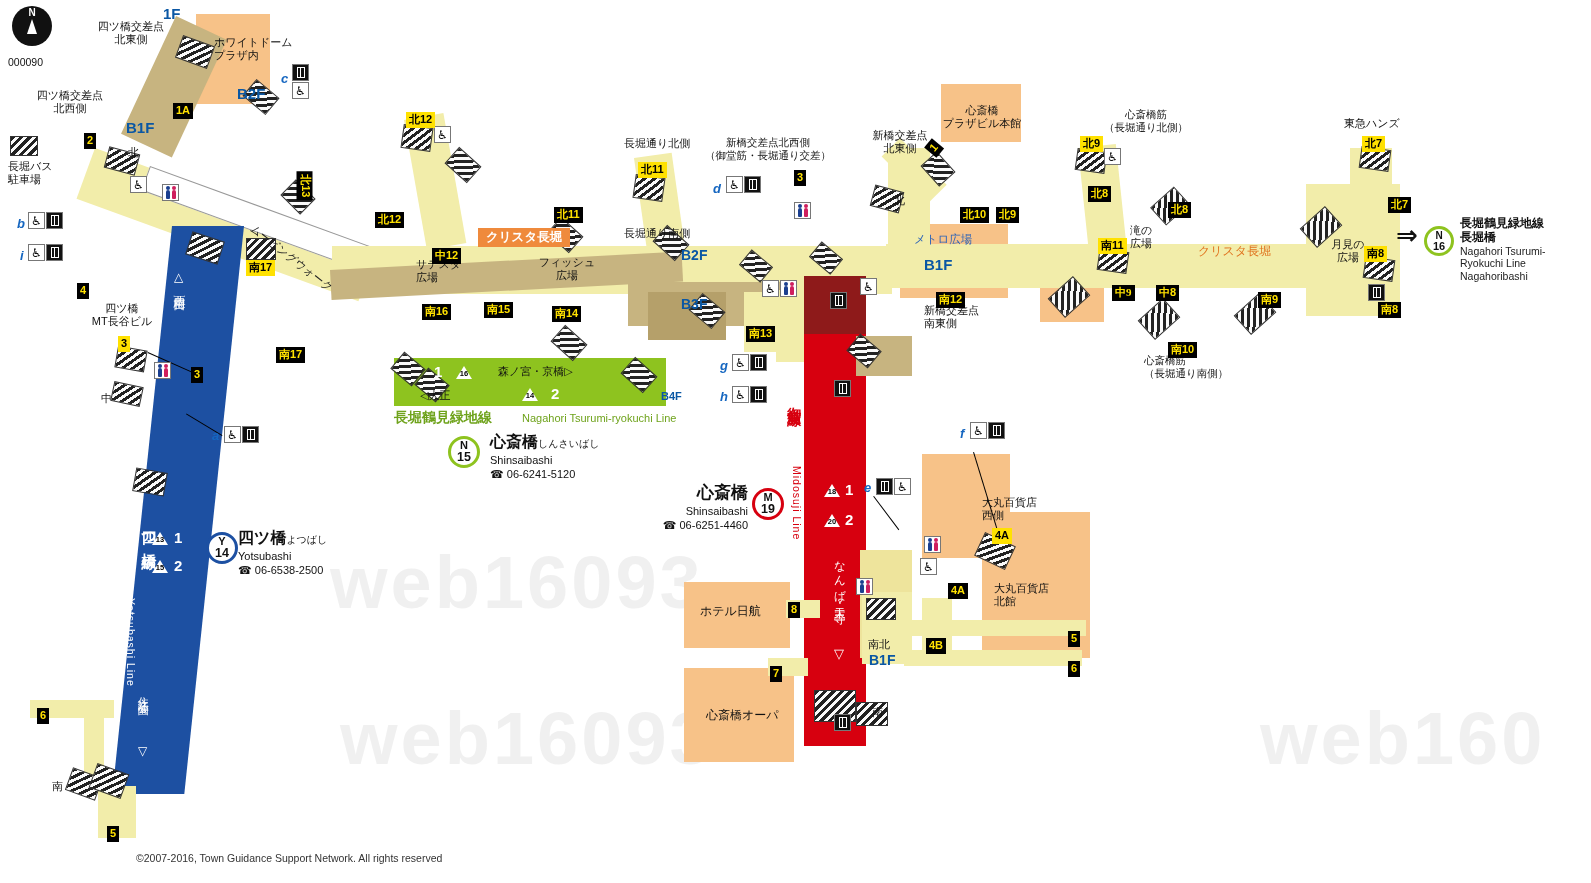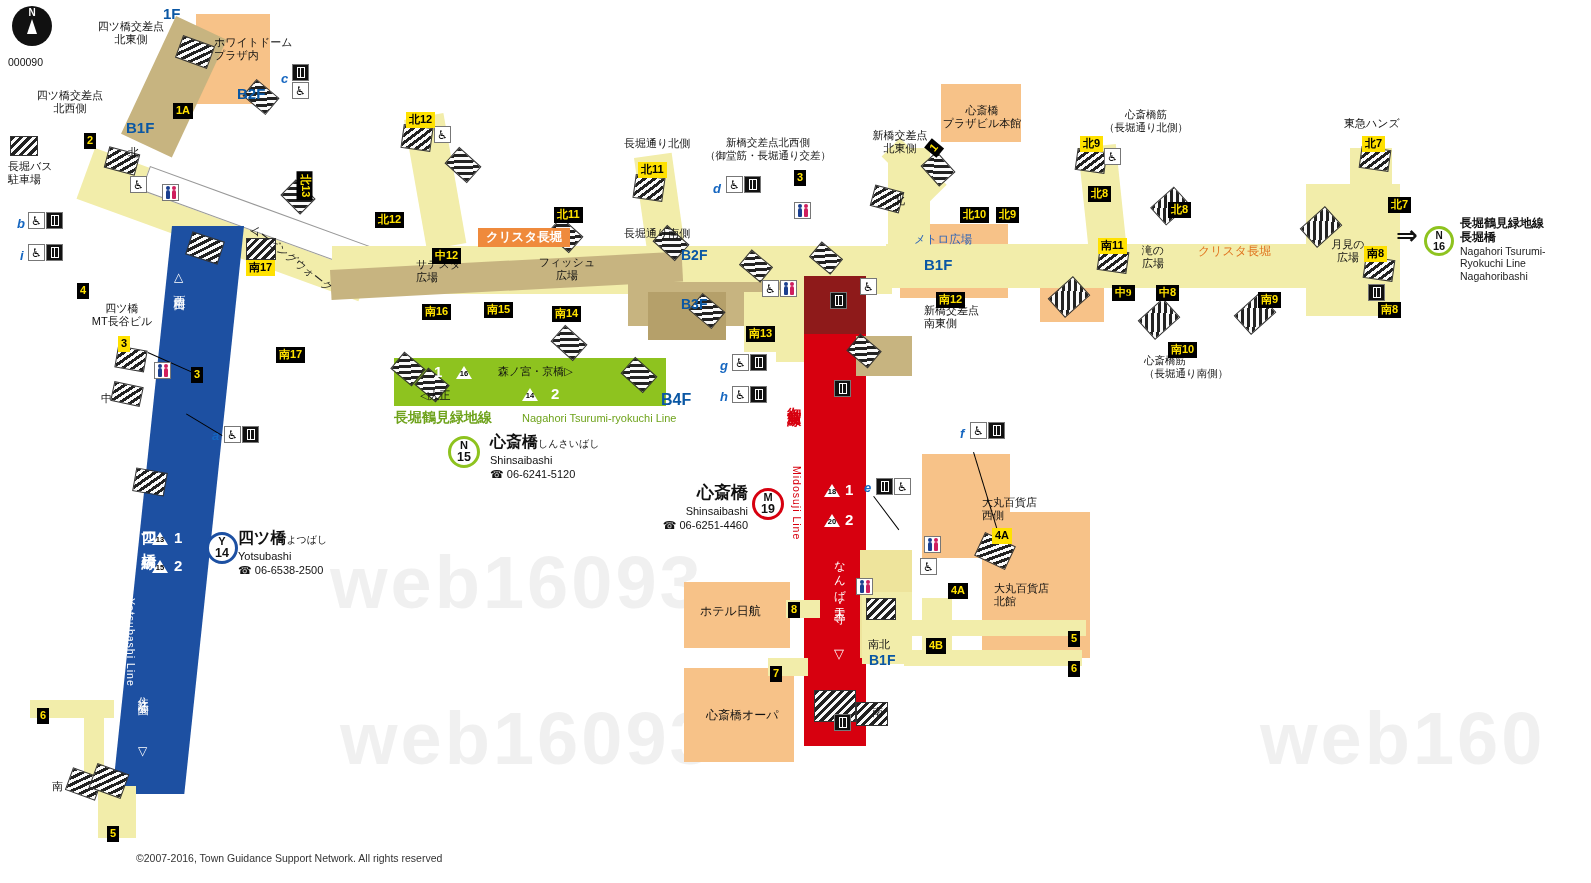--- a/index.html
+++ b/index.html
@@ -350,32 +350,32 @@
     <div class="lb" style="left: 1088px; top: 108px; font-size: 10.5px; width: 116px; text-align: center;">心斎橋筋
 （長堀通り北側）</div>
     <div class="lb" style="left: 1344px; top: 117px; font-size: 11px;">東急ハンズ</div>
     <div class="lb" style="left: 478px; top: 228px; font-size: 12.5px; color: rgb(255, 255, 255); font-weight: bold; background: rgb(239, 138, 60); padding: 2px 8px;">クリスタ長堀</div>
     <div class="lb" style="left: 416px; top: 258px; font-size: 11px; width: 62px; text-align: left;">サテスタ
 広場</div>
     <div class="lb" style="left: 534px; top: 256px; font-size: 11px; width: 66px; text-align: center;">フィッシュ
 広場</div>
     <div class="lb" style="left: 914px; top: 233px; font-size: 11.5px; color: rgb(43, 99, 184);">メトロ広場</div>
     <div class="lb" style="left: 924px; top: 256px; font-size: 15px; color: rgb(10, 87, 164); font-weight: bold;">B1F</div>
-    <div class="lb" style="left: 1130px; top: 224px; font-size: 11px; width: 46px; text-align: center; margin-top: 20px;">滝の
+    <div class="lb" style="left: 1130px; top: 224px; font-size: 11px; width: 46px; ">滝の
 広場</div>
     <div class="lb" style="left: 1198px; top: 244px; font-size: 12px; color: rgb(224, 115, 30);">クリスタ長堀</div>
     <div class="lb" style="left: 1322px; top: 238px; font-size: 11px; width: 52px; text-align: center;">月見の
 広場</div>
     <div class="lb" style="left: 924px; top: 304px; font-size: 11px;">新橋交差点
 南東側</div>
     <div class="lb" style="left: 1144px; top: 354px; font-size: 10.5px;">心斎橋筋
 （長堀通り南側）</div>
     <div class="lb" style="left: 681px; top: 247px; font-size: 14px; color: rgb(10, 87, 164); font-weight: bold;">B2F</div>
     <div class="lb" style="left: 681px; top: 296px; font-size: 14px; color: rgb(10, 87, 164); font-weight: bold;">B3F</div>
-    <div class="lb" style="left: 661px; top: 390px; font-size: 16px; color: rgb(10, 87, 164); font-weight: bold;">B4F</div>
+    <div class="lb" style="left: 661px; top: 390px; font-size: 11px; color: rgb(10, 87, 164); font-weight: bold;">B4F</div>
     <div class="lb" style="left: 869px; top: 652px; font-size: 14px; color: rgb(10, 87, 164); font-weight: bold;">B1F</div>
     <div class="lb" style="left: 864px; top: 480px; font-size: 13px; color: rgb(21, 102, 192); font-weight: bold; font-style: italic;">e</div>
     <div class="lb" style="left: 960px; top: 426px; font-size: 13px; color: rgb(21, 102, 192); font-weight: bold; font-style: italic;">f</div>
     <div class="lb" style="left: 720px; top: 358px; font-size: 13px; color: rgb(21, 102, 192); font-weight: bold; font-style: italic;">g</div>
     <div class="lb" style="left: 720px; top: 389px; font-size: 13px; color: rgb(21, 102, 192); font-weight: bold; font-style: italic;">h</div>
     <div class="lb" style="left: 982px; top: 496px; font-size: 11px;">大丸百貨店
 西側</div>
     <div class="lb" style="left: 994px; top: 582px; font-size: 11px;">大丸百貨店
 北館</div>
     <div class="lb" style="left: 700px; top: 604px; font-size: 12px;">ホテル日航</div>

